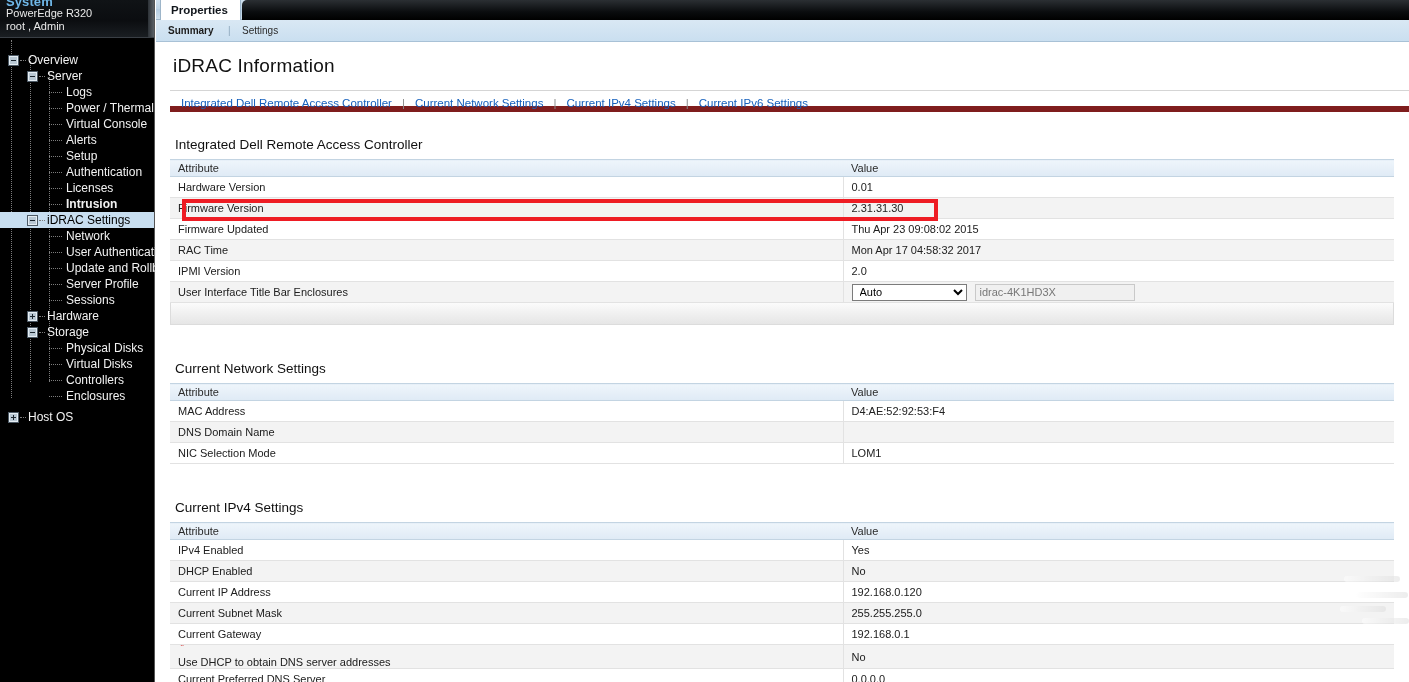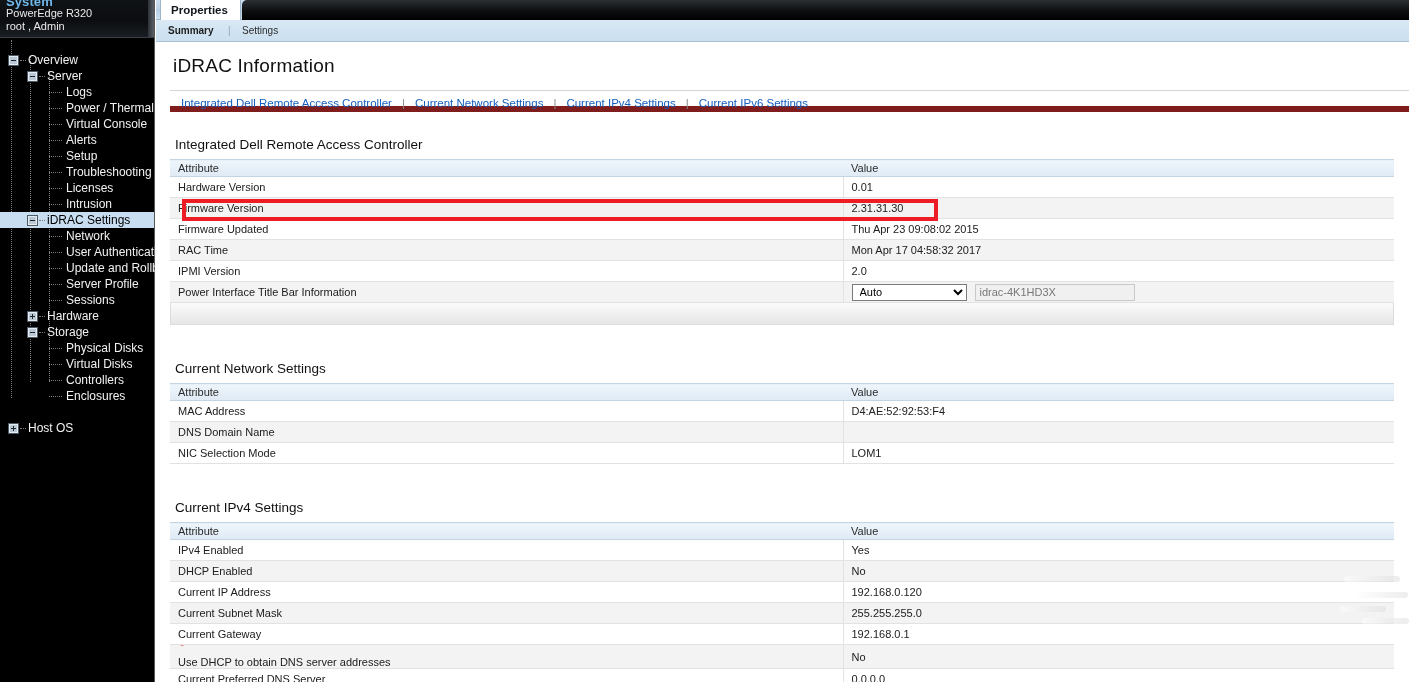--- a/index.html
+++ b/index.html
@@ -331,29 +331,29 @@
         <div class="node" style="top: 0px;">
           <span class="tick" style="left: 49px; width: 13px;"></span>
           <span class="label" style="left: 66px;">Alerts</span>
         </div>
         <div class="node" style="top: 0px;">
           <span class="tick" style="left: 49px; width: 13px;"></span>
           <span class="label" style="left: 66px;">Setup</span>
         </div>
         <div class="node" style="top: 0px;">
           <span class="tick" style="left: 49px; width: 13px;"></span>
-          <span class="label" style="left: 66px;">Troubleshooting</span>
+          <span class="label" style="left: 66px;">Authentication</span>
         </div>
         <div class="node" style="top: 0px;">
           <span class="tick" style="left: 49px; width: 13px;"></span>
           <span class="label" style="left: 66px;">Licenses</span>
         </div>
         <div class="node" style="top: 0px;">
           <span class="tick" style="left: 49px; width: 13px;"></span>
-          <span class="label" style="left: 66px;">Intrusion</span>
+          <span class="label" style="left: 66px; font-weight: bold;">Intrusion</span>
         </div>
         <div class="node selected" style="top: 0px;">
           <span class="tick" style="left: 39px; width: 6px;"></span>
           <span class="expander" style="left: 27px;"></span>
           <span class="label" style="left: 47px;">iDRAC Settings</span>
         </div>
         <div class="node" style="top: 0px;">
           <span class="tick" style="left: 49px; width: 13px;"></span>
           <span class="label" style="left: 66px;">Network</span>
         </div>
@@ -392,21 +392,21 @@
           <span class="label" style="left: 66px;">Virtual Disks</span>
         </div>
         <div class="node" style="top: 0px;">
           <span class="tick" style="left: 49px; width: 13px;"></span>
           <span class="label" style="left: 66px;">Controllers</span>
         </div>
         <div class="node" style="top: 0px;">
           <span class="tick" style="left: 49px; width: 13px;"></span>
           <span class="label" style="left: 66px;">Enclosures</span>
         </div>
-        <div class="node" style="top: 16px;">
+        <div class="node" style="top: 5px;">
           <span class="tick" style="left: 20px; width: 6px;"></span>
           <span class="expander plus" style="left: 8px;"></span>
           <span class="label" style="left: 28px;">Host OS</span>
         </div>
       </div>
   </div>
 
   <div id="content">
 
     <div id="tabbar">
@@ -452,21 +452,21 @@
                 </tr>
                 <tr class="even">
                   <td class="attr-col">RAC Time</td>
                   <td class="val-col">Mon Apr 17 04:58:32 2017</td>
                 </tr>
                 <tr class="odd">
                   <td class="attr-col">IPMI Version</td>
                   <td class="val-col">2.0</td>
                 </tr>
                 <tr class="even">
-                  <td class="attr-col">Power Interface Title Bar Information</td>
+                  <td class="attr-col">User Interface Title Bar Enclosures</td>
                   <td class="val-col titlebar-cell"><select class="titlebar-select"><option>Auto</option></select><input type="text" class="titlebar-input" value="idrac-4K1HD3X" style=""></td>
                 </tr>
               </tbody>
             </table>
             <div class="table-footer"></div>
           </div>
           <div class="spacer-lg"></div>
           <div class="section">
             <div class="section-title">Current Network Settings</div>
             <table class="grid">

